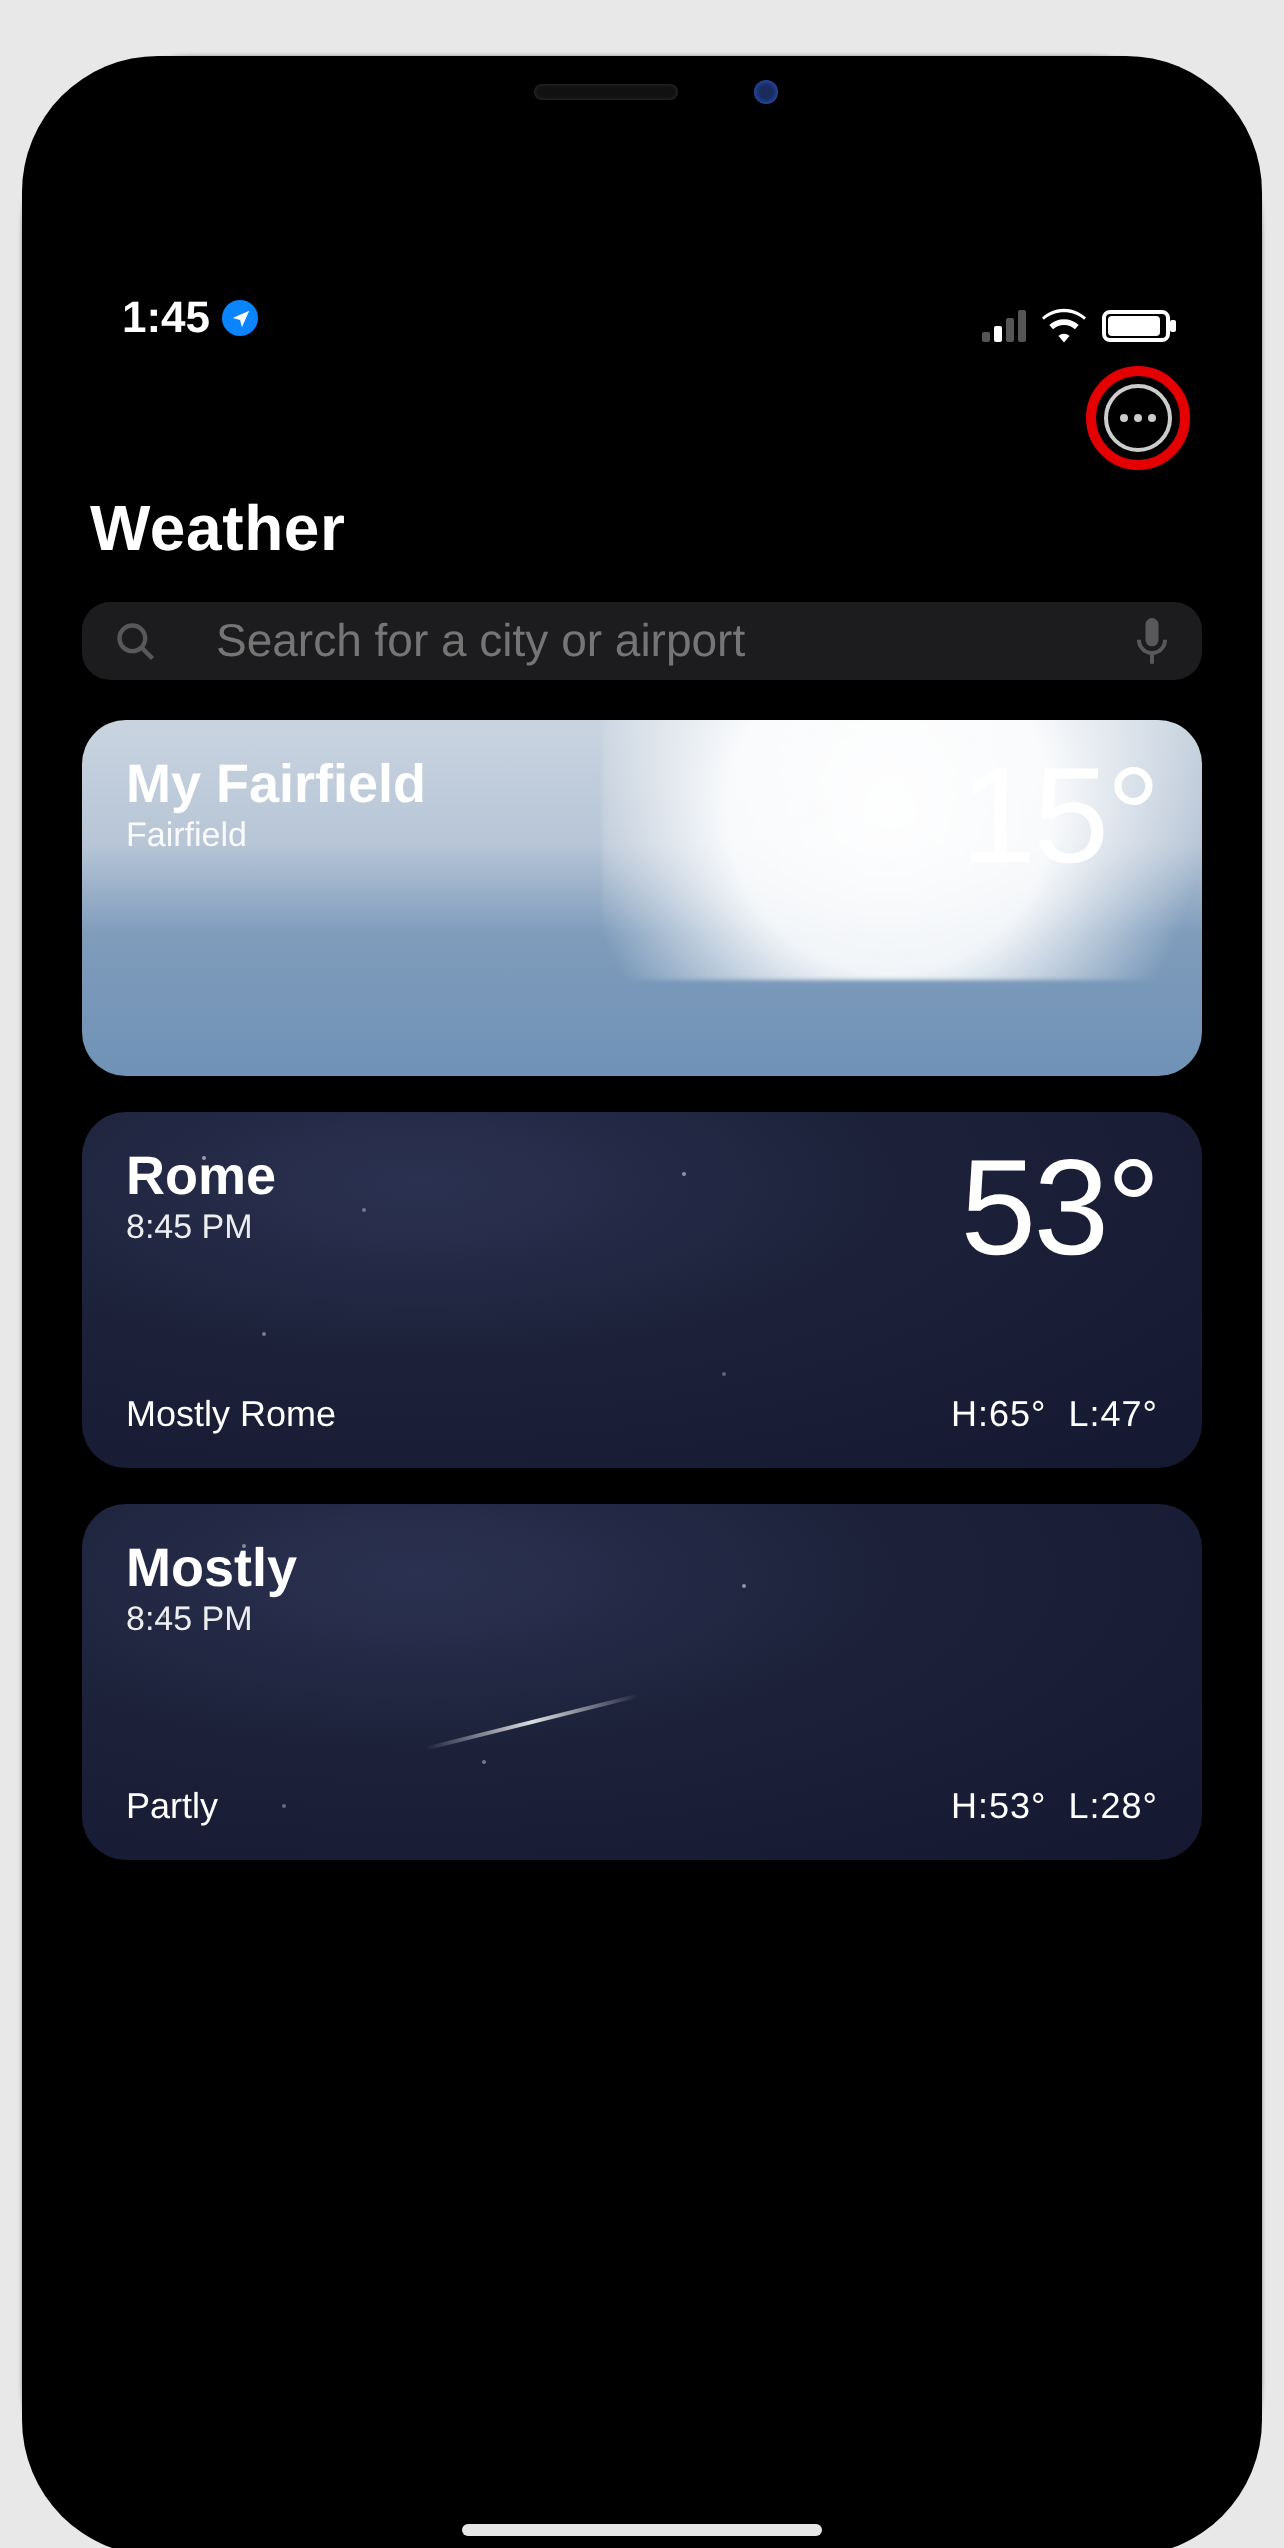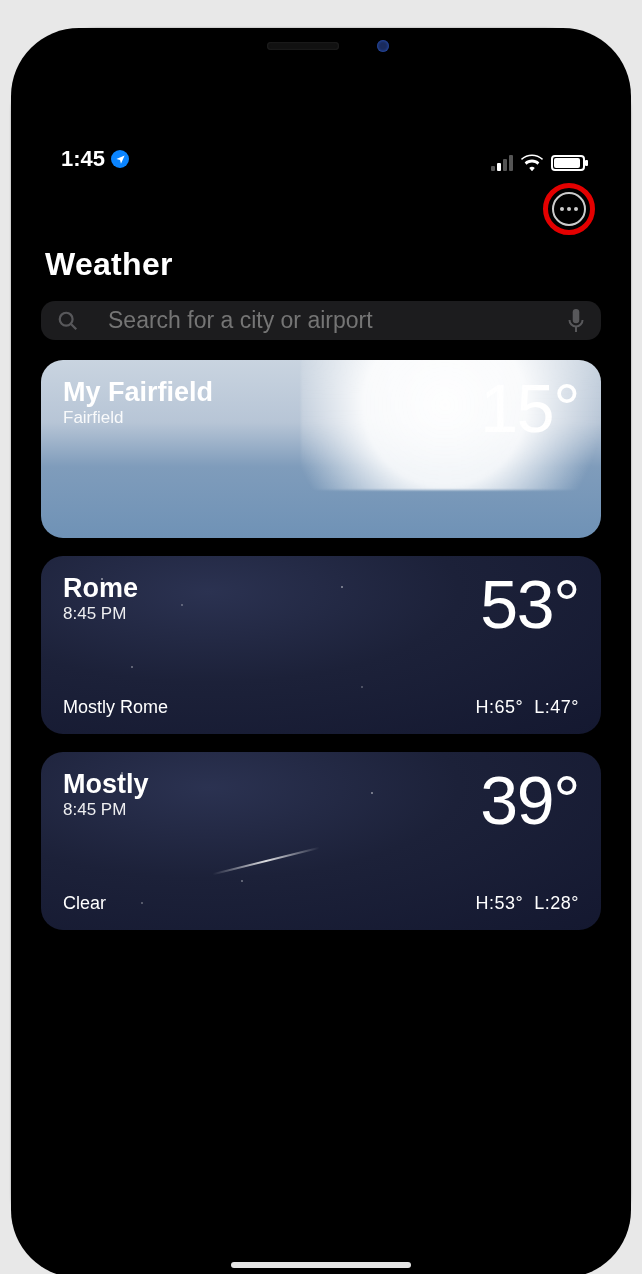--- a/index.html
+++ b/index.html
@@ -261,24 +261,23 @@
           <span class="star" style="top:55px;left:40px;opacity:.3"></span>
           <span class="star" style="top:128px;left:200px;opacity:.4"></span>
           <span class="star" style="top:40px;left:330px;opacity:.5"></span>
           <span class="star" style="top:150px;left:100px;opacity:.35"></span>
           <div class="streak" style="top:108px;left:170px"></div>
           <div class="card-top">
             <div class="city-block">
               <div class="city-title">Mostly</div>
               <div class="city-sub">8:45 PM</div>
             </div>
-            <div class="temp">39°</div>
           </div>
           <div class="card-bottom">
-            <div>Clear</div>
+            <div>Partly</div>
             <div class="hilo">
               H:<span>53°</span>&nbsp; L:<span>28°</span>
             </div>
           </div>
         </div>
 
       </div>
 
       <div class="home-indicator"></div>
     </div>

